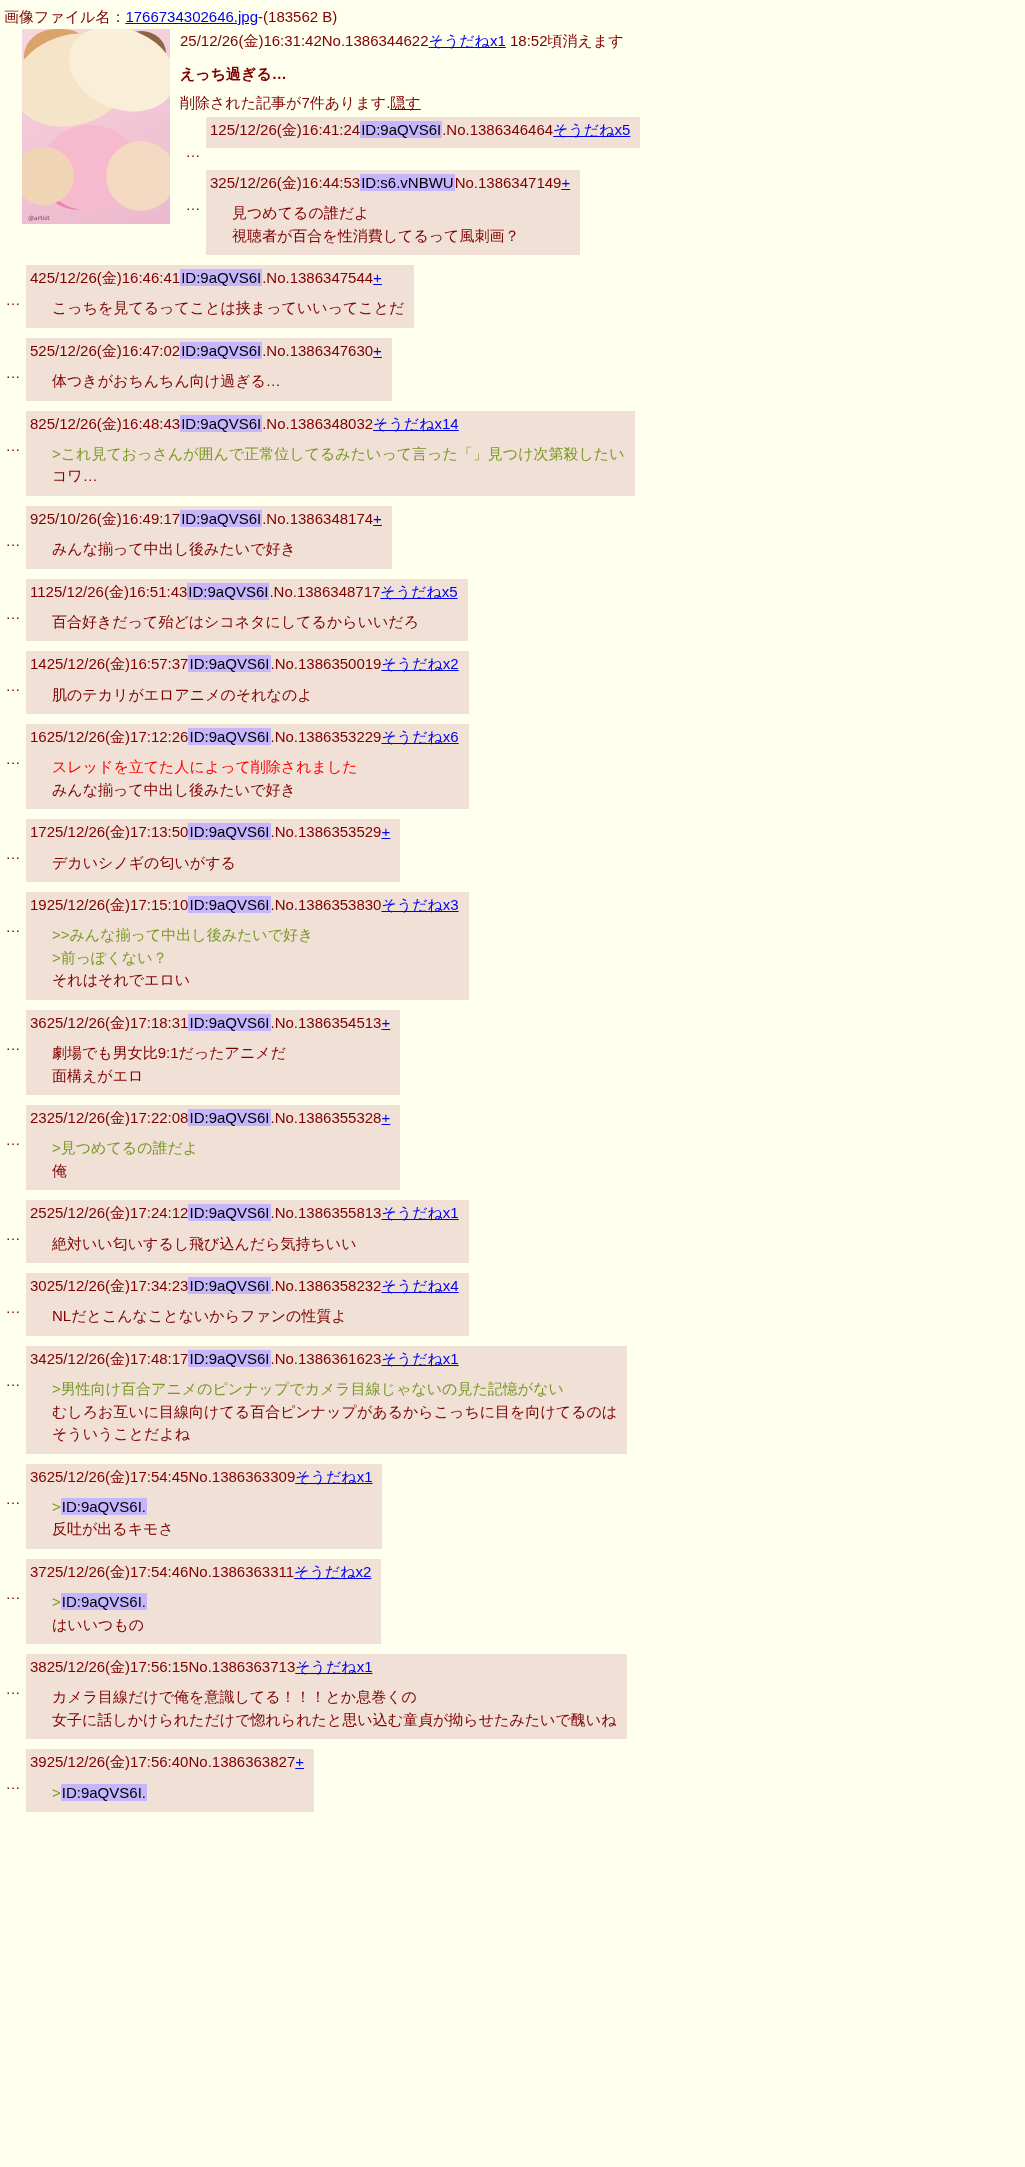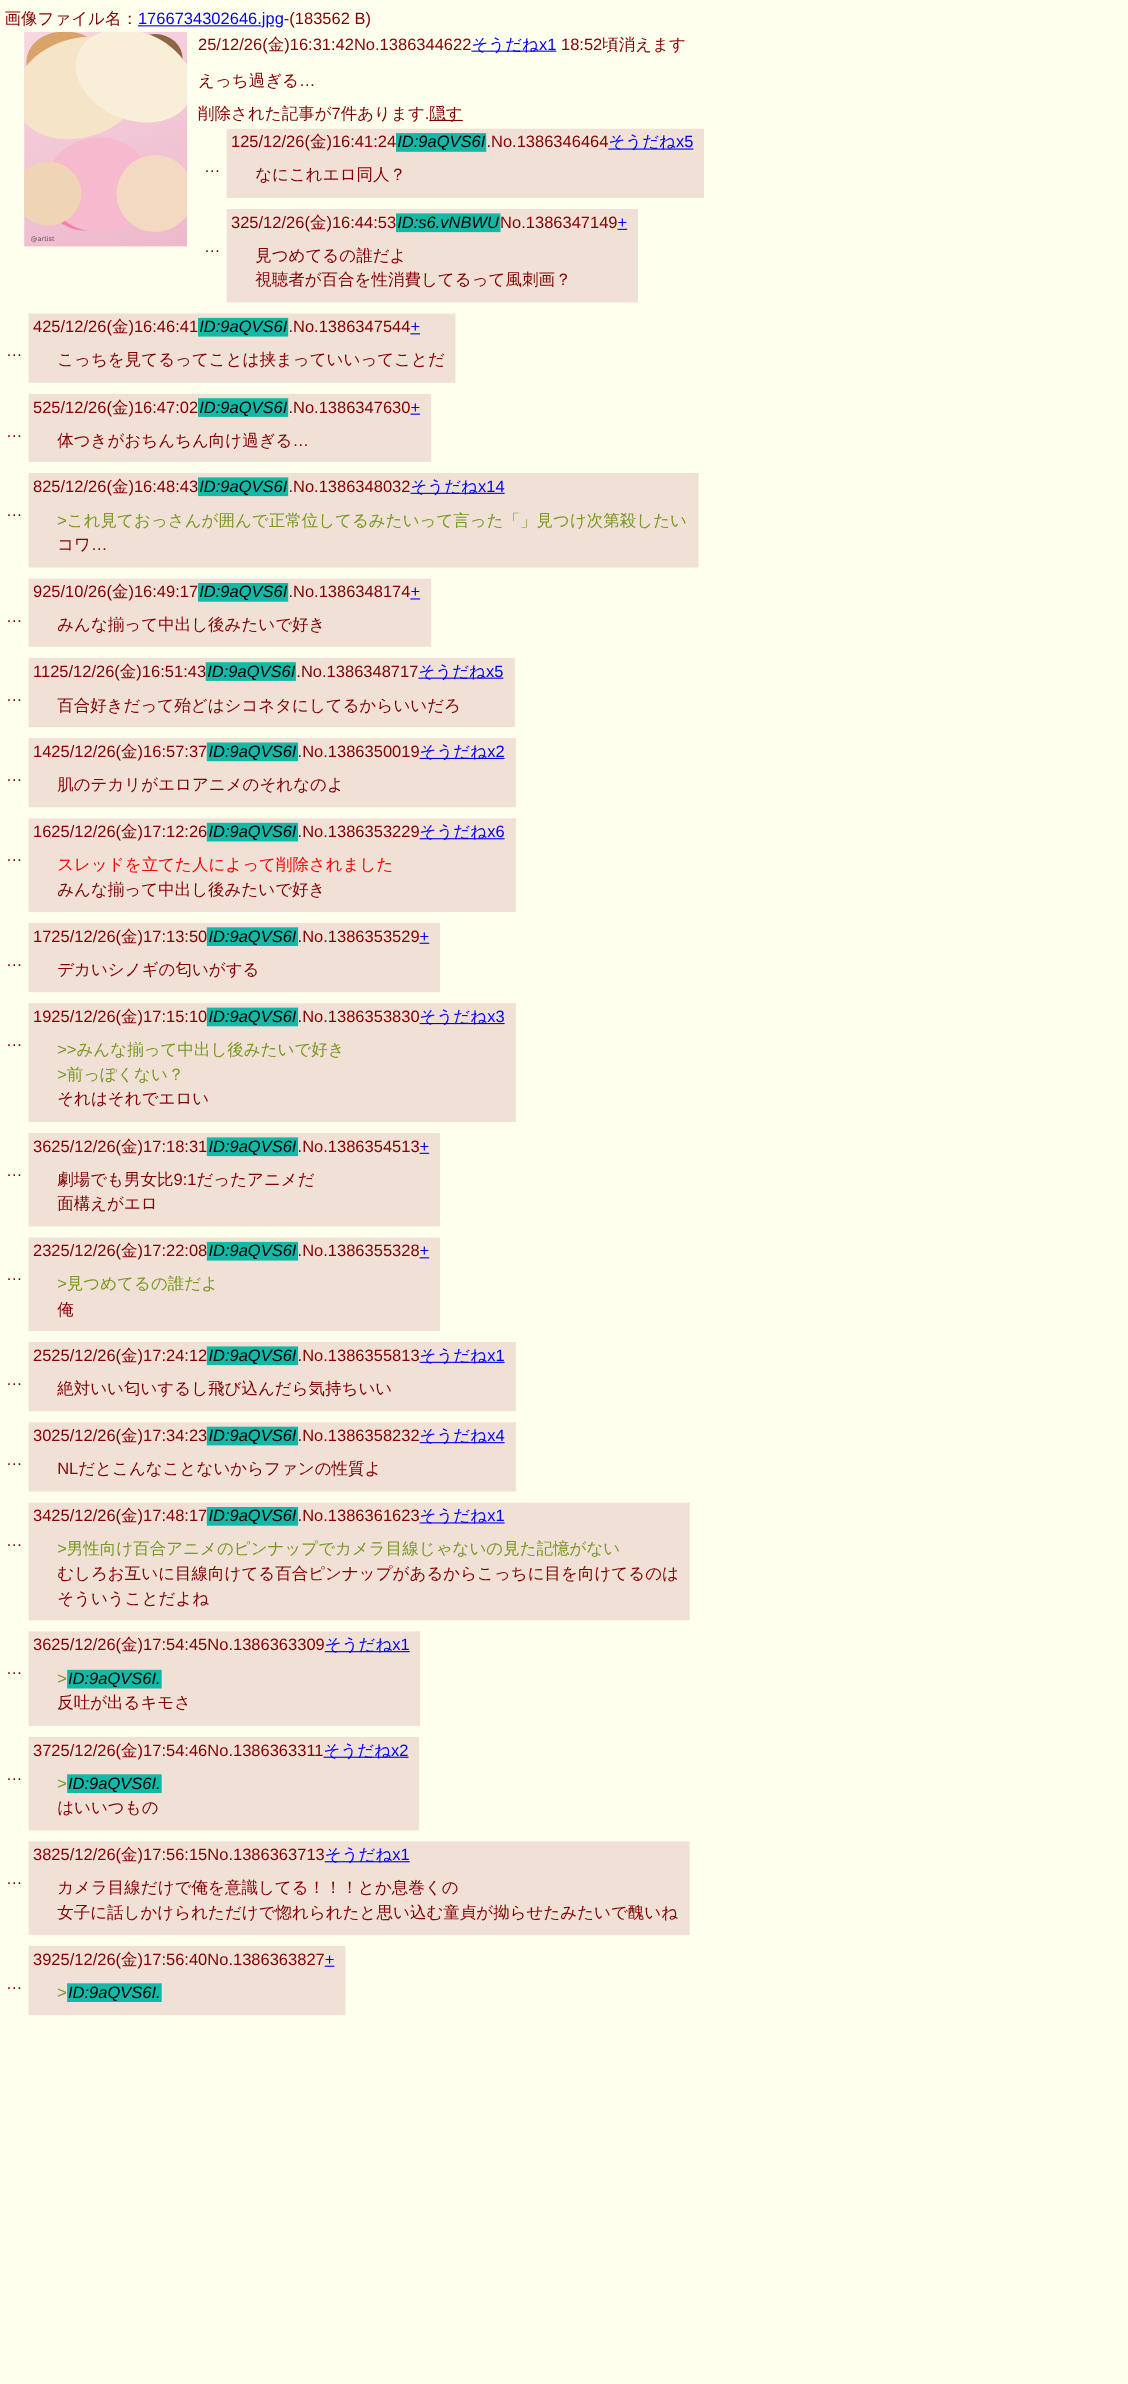--- a/index.html
+++ b/index.html
@@ -73,39 +73,39 @@
     padding-top: 4px;
     min-height: 160px;
   }
   .meta {
     font-size: 15px;
     color: #800000;
     line-height: 1.35;
     word-break: break-all;
   }
   .idtag {
-    background: #14b8a6;
+    background: #c4b5fd;
     color: #000000;
     padding: 0 1px;
-    font-style: italic;
   }
   .sodane {
     color: #0000ee;
     text-decoration: underline;
     cursor: pointer;
   }
   .plus {
     color: #0000ee;
     text-decoration: underline;
     cursor: pointer;
   }
   .op-body {
     margin: 12px 0 6px 8px;
     color: #800000;
     line-height: 1.5;
+    font-weight: bold;
   }
   .del-notice {
     margin: 8px 0 4px 0;
     color: #800000;
   }
   .del-notice .hide {
     color: #800000;
     text-decoration: underline;
     cursor: pointer;
   }
@@ -172,23 +172,20 @@
     </div>
     <div class="op-body">えっち過ぎる…</div>
     <div class="del-notice">
       <span>削除された記事が7件あります.</span><span class="hide">隠す</span>
     </div>
     <div id="nested-container">
         <div class="reply-row">
           <div class="dots">…</div>
           <div class="reply">
             <div class="meta"><span>1</span><span>25/12/26(金)16:41:24</span><span class="idtag">ID:9aQVS6I</span><span>.No.1386346464</span><span class="sodane">そうだねx5</span></div>
-            <div class="text">
-              <div class="">なにこれエロ同人？</div>
-            </div>
           </div>
         </div>
         <div class="reply-row">
           <div class="dots">…</div>
           <div class="reply">
             <div class="meta"><span>3</span><span>25/12/26(金)16:44:53</span><span class="idtag">ID:s6.vNBWU</span><span>No.1386347149</span><span class="plus">+</span></div>
             <div class="text">
               <div class="">見つめてるの誰だよ</div>
               <div class="">視聴者が百合を性消費してるって風刺画？</div>
             </div>

